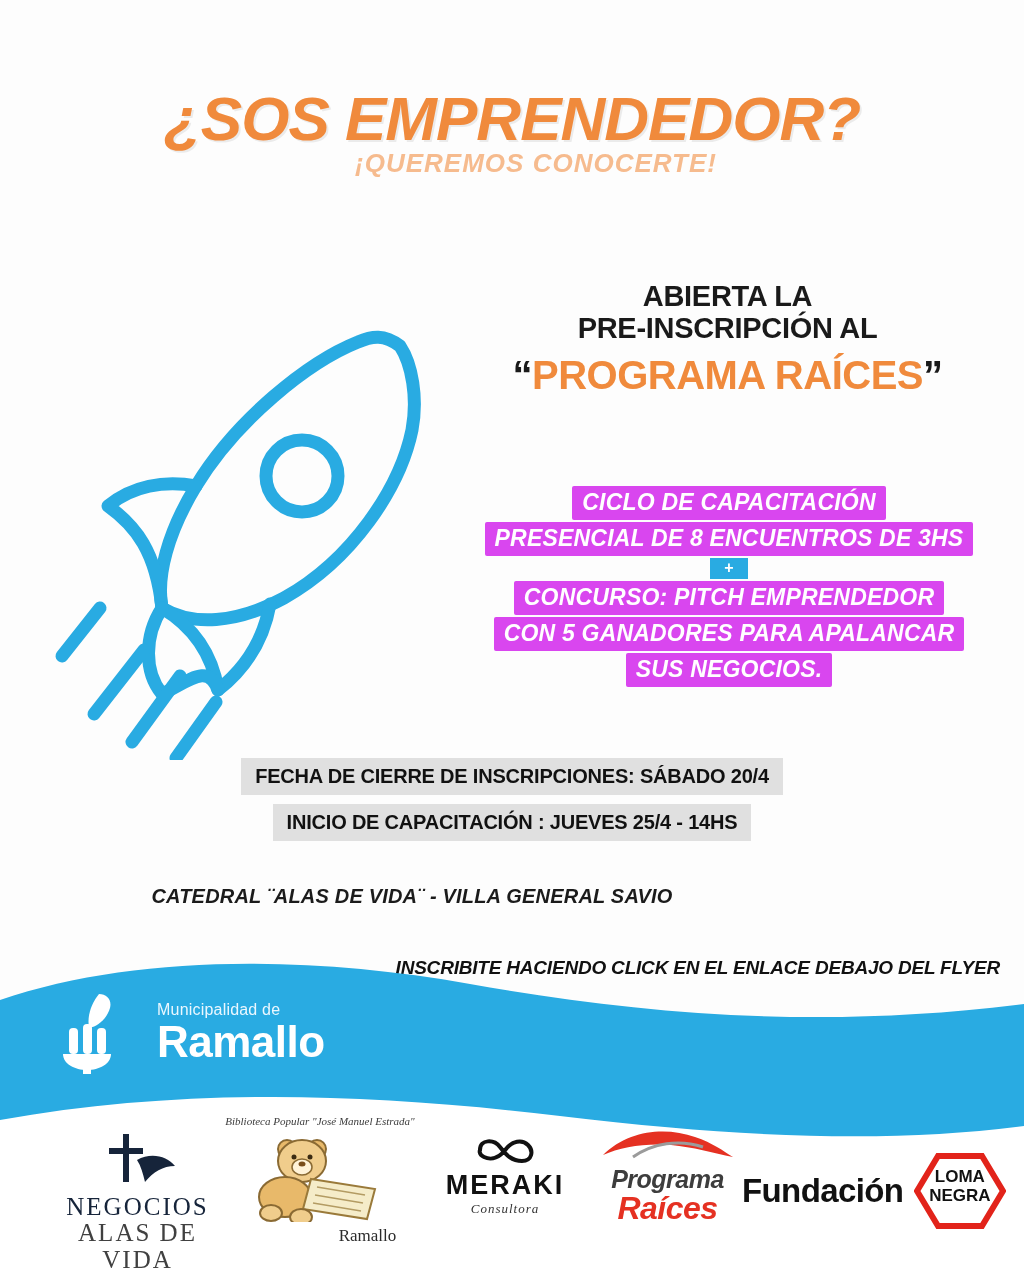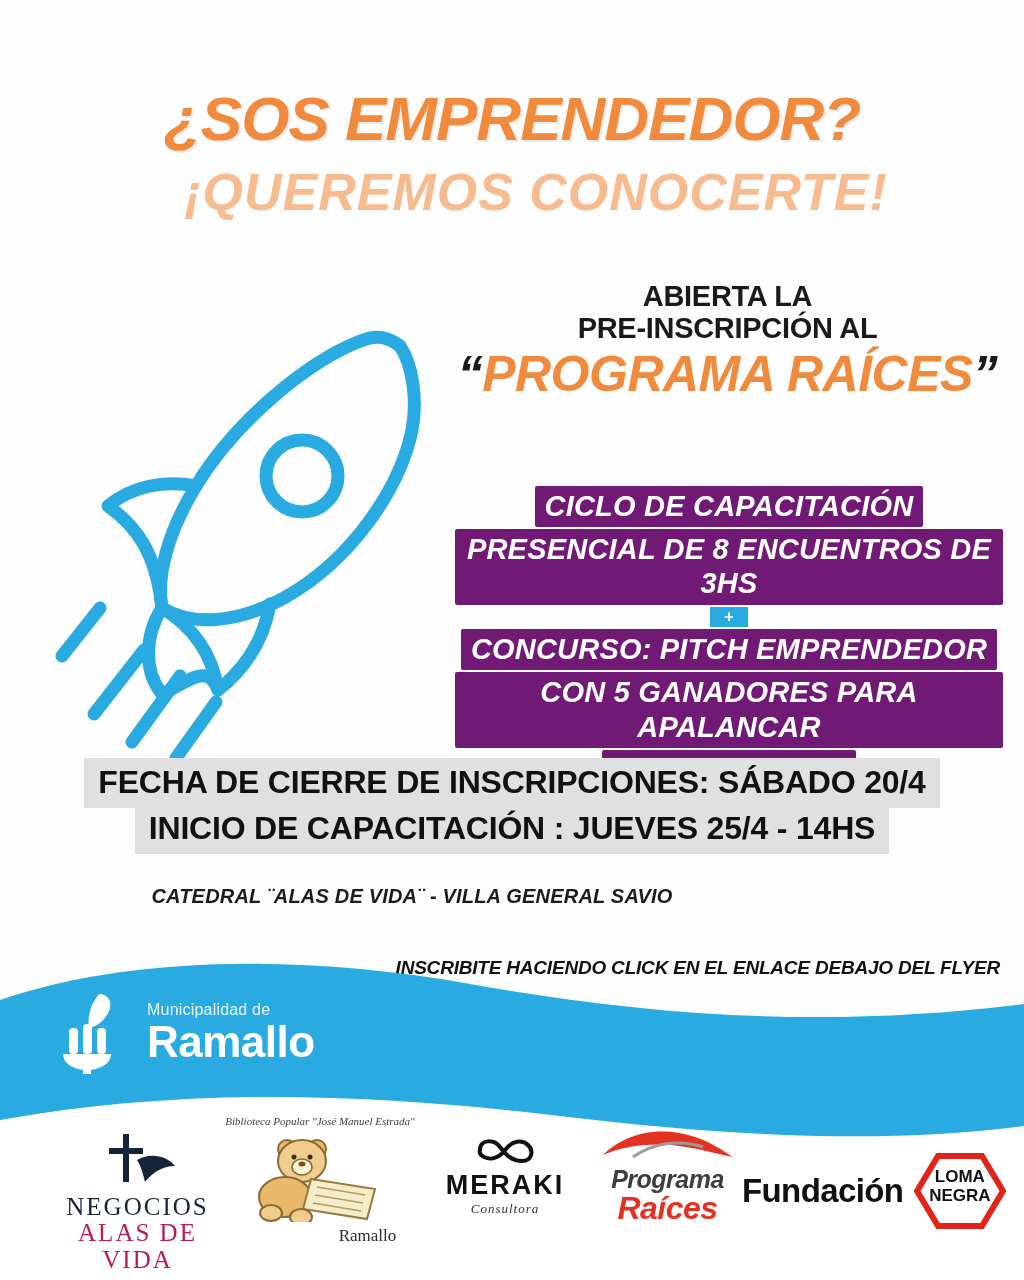--- a/index.html
+++ b/index.html
@@ -34,25 +34,25 @@
     font-family: "Liberation Sans", sans-serif;
     font-weight: bold;
     font-style: italic;
     font-size: 62px;
     letter-spacing: -1px;
     color: #f08a3c;
     line-height: 1.0;
     text-shadow: 2px 2px 0 rgba(0,0,0,0.07);
   }
   .headline-sub {
-    margin-top: 16px;
+    margin-top: 0;
     font-family: "Liberation Sans", sans-serif;
     font-weight: bold;
     font-style: italic;
-    font-size: 52px;
+    font-size: 26px;
     letter-spacing: 1px;
     color: #f6bb8e;
     line-height: 1.0;
     padding-left: 48px;
   }
 
   
   .rocket {
     position: absolute;
     left: 40px;
@@ -70,45 +70,45 @@
     text-align: center;
   }
   .abierta {
     font-weight: bold;
     font-size: 29px;
     line-height: 1.12;
     color: #1a1a1a;
     letter-spacing: -0.3px;
   }
   .programa {
-    font-weight: bold;
-    font-size: 50px;
+    margin-top: 8px;
+    font-weight: bold;
+    font-size: 40px;
     color: #1a1a1a;
     letter-spacing: -0.5px;
-    font-style: italic;
   }
   .programa .hl {
     color: #f08a3c;
   }
 
   
   .info-wrap {
     position: absolute;
     left: 455px;
     top: 485px;
     width: 548px;
     text-align: center;
   }
   .info-line {
     display: inline-block;
-    background: #701a75;
+    background: #d946ef;
     color: #ffffff;
     font-weight: bold;
     font-style: italic;
-    font-size: 29px;
+    font-size: 23px;
     letter-spacing: 0.2px;
     padding: 3px 10px 4px 10px;
     margin: 1px 0;
     line-height: 1.18;
     border-radius: 2px;
   }
   .plus-line {
     display: inline-block;
     background: #29ABE2;
     color: #ffffff;
@@ -125,21 +125,21 @@
     width: 1024px;
     text-align: center;
   }
   .date-cierre { top: 758px; }
   .date-inicio { top: 804px; }
   .grey-chip {
     display: inline-block;
     background: #e0e0e0;
     color: #111111;
     font-weight: bold;
-    font-size: 32px;
+    font-size: 20px;
     letter-spacing: -0.2px;
     padding: 7px 14px 8px 14px;
     line-height: 1.1;
   }
   .venue {
     position: absolute;
     top: 885px;
     width: 824px;
     text-align: center;
     font-style: italic;
@@ -173,21 +173,21 @@
   .band svg { display: block; }
 
   .muni {
     position: absolute;
     left: 55px;
     top: 985px;
     width: 360px;
     height: 95px;
     display: flex;
     align-items: center;
-    gap: 14px;
+    gap: 24px;
   }
   .muni-text-small {
     color: #eaf7ff;
     font-size: 16px;
     letter-spacing: 0.2px;
     line-height: 1;
     margin-bottom: 2px;
   }
   .muni-text-big {
     color: #ffffff;
@@ -213,21 +213,21 @@
   .cat-name1 {
     font-family: "Liberation Serif", serif;
     font-size: 25px;
     color: #16243a;
     letter-spacing: 2px;
     line-height: 1.05;
   }
   .cat-name2 {
     font-family: "Liberation Serif", serif;
     font-size: 25px;
-    color: #be185d;
+    color: #404040;
     letter-spacing: 2px;
     line-height: 1.05;
   }
   .sp-biblio { left: 215px; top: 0px; width: 210px; }
   .biblio-arc {
     font-family: "Liberation Serif", serif;
     font-size: 11px;
     color: #3b3b3b;
     font-style: italic;
   }

